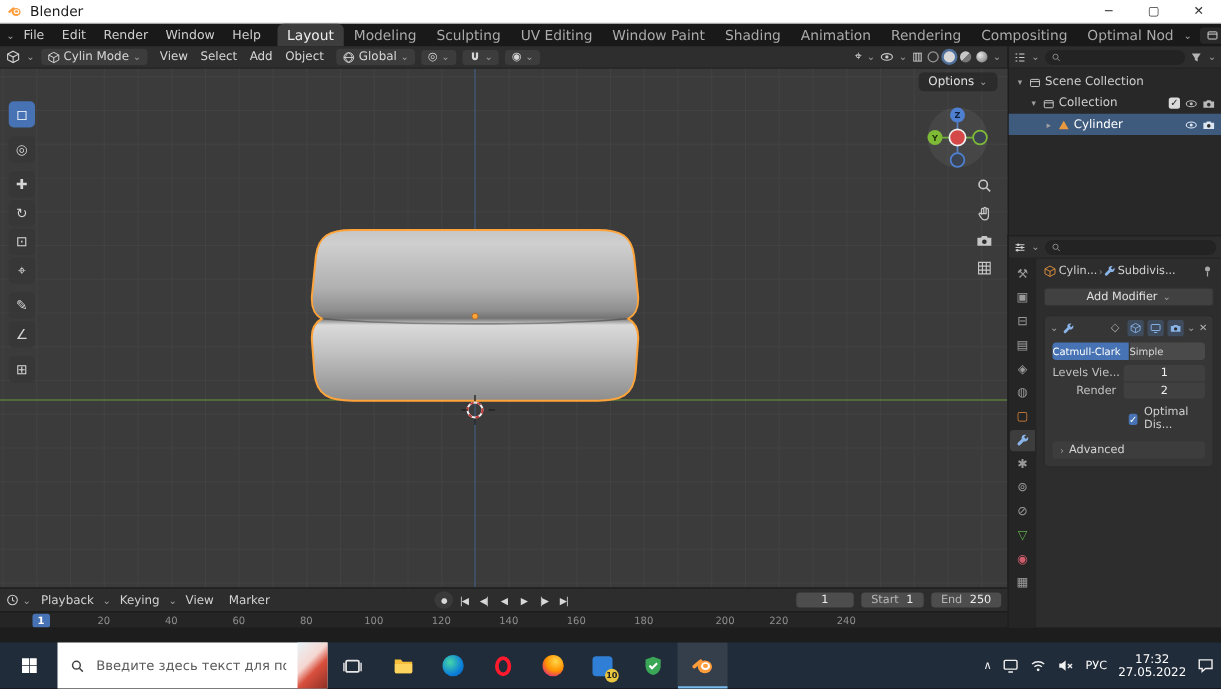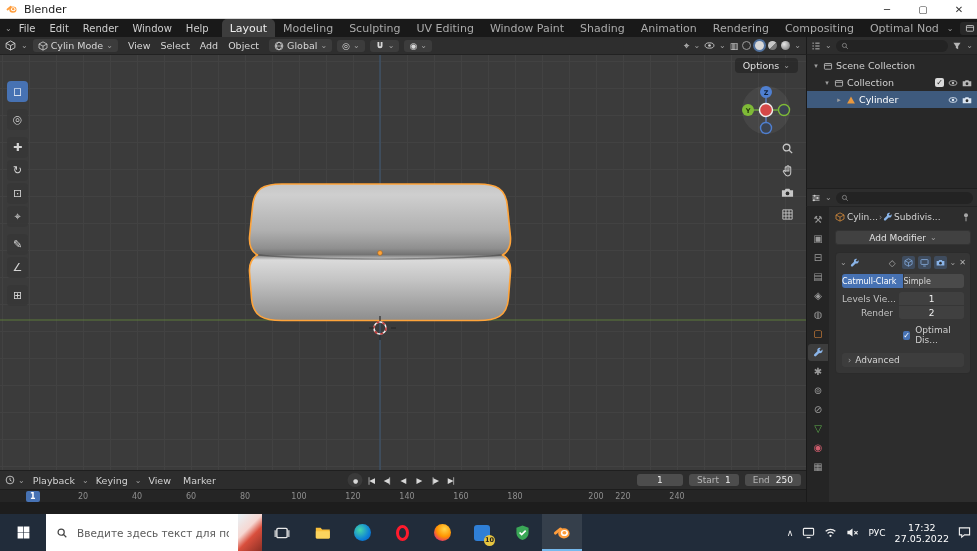--- a/index.html
+++ b/index.html
@@ -671,21 +671,21 @@
     <span class="frame-marker">1</span>
     <span class="tick" style="left:83px">20</span>
     <span class="tick" style="left:137px">40</span>
     <span class="tick" style="left:191px">60</span>
     <span class="tick" style="left:245px">80</span>
     <span class="tick" style="left:299px">100</span>
     <span class="tick" style="left:353px">120</span>
     <span class="tick" style="left:407px">140</span>
     <span class="tick" style="left:461px">160</span>
     <span class="tick" style="left:515px">180</span>
-    <span class="tick" style="left:596px">200</span>
+    <span class="tick" style="left:580px">200</span>
     <span class="tick" style="left:623px">220</span>
     <span class="tick" style="left:677px">240</span>
   </div>
 
 
   <div class="taskbar">
     <div class="tb-btn" style="color:#fff">
       <svg class="i" width="15" height="15">
           <use href="#icn-start"></use>
         </svg>

